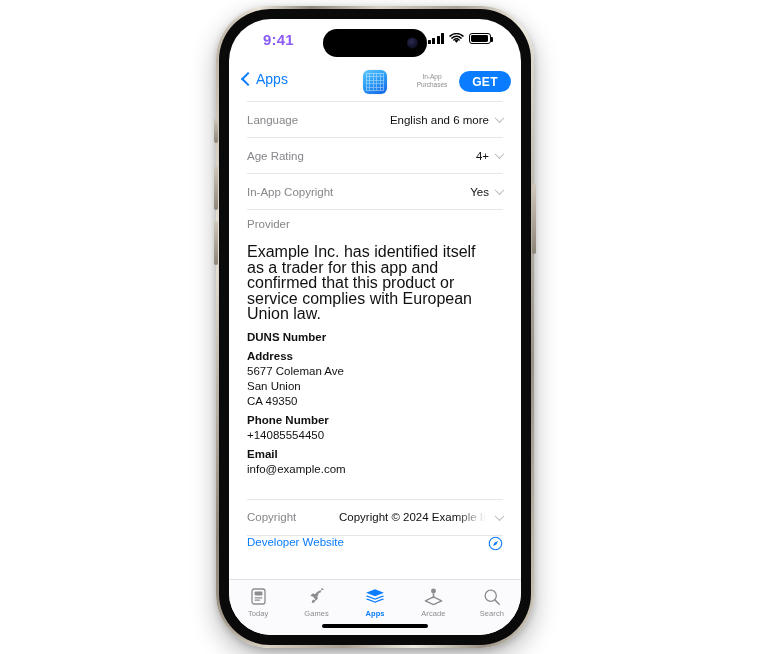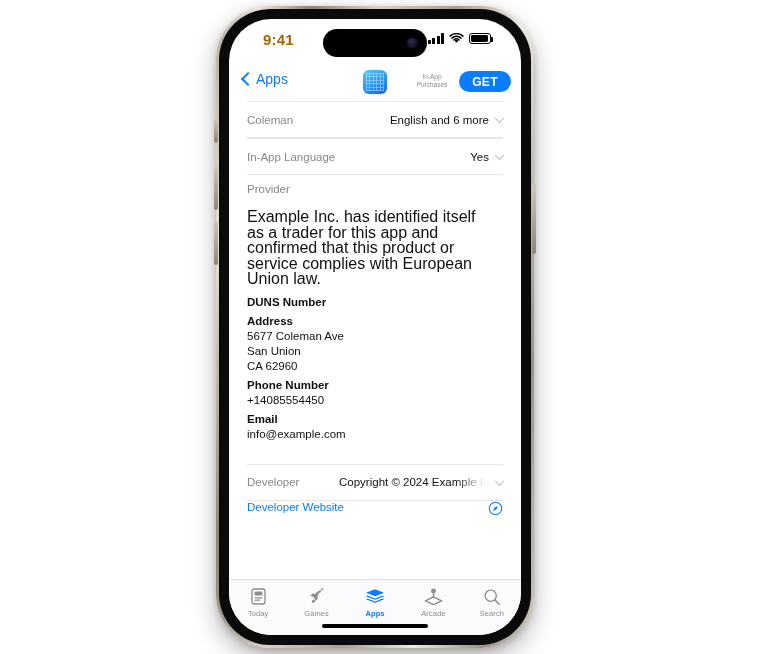--- a/index.html
+++ b/index.html
@@ -29,21 +29,21 @@
   .btn-side{position:absolute;background:linear-gradient(180deg,#cfc8bb,#8e8679);border-radius:2px;}
   .btn-action{left:-2px;top:112px;width:4px;height:25px;}
   .btn-volup{left:-2px;top:160px;width:4px;height:44px;}
   .btn-voldn{left:-2px;top:215px;width:4px;height:44px;}
   .btn-power{right:-2px;top:178px;width:4px;height:70px;}
 
   
   .statusbar{position:absolute;left:0;top:0;width:100%;height:46px;}
   .sb-time{
     position:absolute;left:34px;top:12px;
-    font-size:15px;font-weight:bold;color:#a16207;letter-spacing:.2px;
+    font-size:15px;font-weight:bold;color:#8b5cf6;letter-spacing:.2px;
   }
   .island{
     position:absolute;left:50%;transform:translateX(-50%);top:10px;
     width:104px;height:28px;border-radius:16px;background:#000;
   }
   .island-lens{
     position:absolute;right:9px;top:50%;transform:translateY(-50%);
     width:11px;height:11px;border-radius:50%;
     background:radial-gradient(circle at 40% 38%,#2b2a52 0%,#14132b 55%,#050509 100%);
   }
@@ -182,70 +182,77 @@
             <div>In-App</div>
             <div>Purchases</div>
           </div>
           <button class="get">GET</button>
         </div>
 
         <div class="content">
           <div class="sep"></div>
 
           <div class="row">
-            <span class="row-label">Coleman</span>
+            <span class="row-label">Language</span>
             <span class="row-val">
               <span>English and 6 more</span>
               <span class="chev-d"></span>
             </span>
           </div>
           <div class="sep"></div>
 
-          <div class="sep"></div>
-
           <div class="row">
-            <span class="row-label">In-App Language</span>
+            <span class="row-label">Age Rating</span>
+            <span class="row-val">
+              <span>4+</span>
+              <span class="chev-d"></span>
+            </span>
+          </div>
+          <div class="sep"></div>
+
+          <div class="row">
+            <span class="row-label">In-App Copyright</span>
             <span class="row-val">
               <span>Yes</span>
               <span class="chev-d"></span>
             </span>
           </div>
           <div class="sep"></div>
 
           <div class="provider">
             <div class="provider-label">Provider</div>
             <div class="provider-text">Example Inc. has identified itself as a trader for this app and confirmed that this product or service complies with European Union law.</div>
           </div>
 
           <div class="field">
             <div class="field-label">DUNS Number</div>
           </div>
 
           <div class="field">
             <div class="field-label">Address</div>
             <div class="field-value">5677 Coleman Ave</div>
             <div class="field-value">San Union</div>
-            <div class="field-value">CA 62960</div>
+            <div class="field-value">CA 49350</div>
           </div>
 
           <div class="field">
             <div class="field-label">Phone Number</div>
             <div class="field-value">+14085554450</div>
           </div>
 
           <div class="field">
             <div class="field-label">Email</div>
             <div class="field-value">info@example.com</div>
           </div>
 
           <div style="height:22px"></div>
           <div class="sep"></div>
 
           <div class="row">
-            <span class="row-label">Developer</span>
+            <span class="row-label">Copyright</span>
             <span class="row-val">
               <span class="fade-wrap">Copyright © 2024 Example Inc.</span>
               <span class="chev-d"></span>
             </span>
           </div>
           <div class="sep"></div>
 
           <div class="link-row">
             <span class="link-text">Developer Website</span>
             <svg width="15" height="15" viewBox="0 0 20 20">

